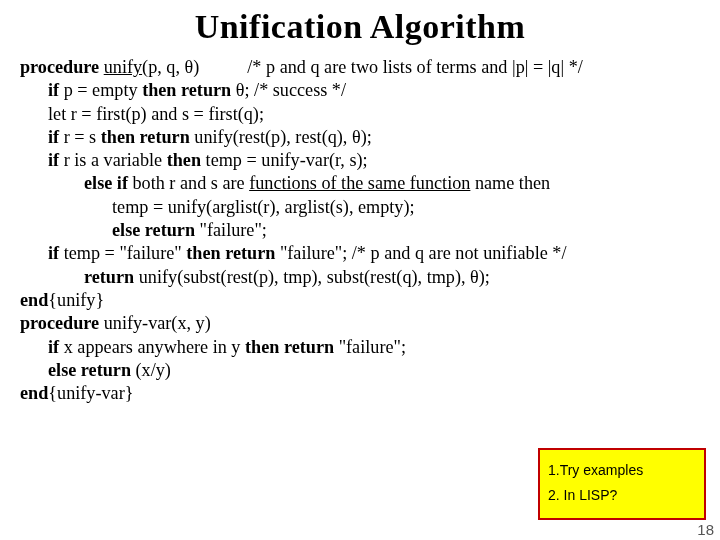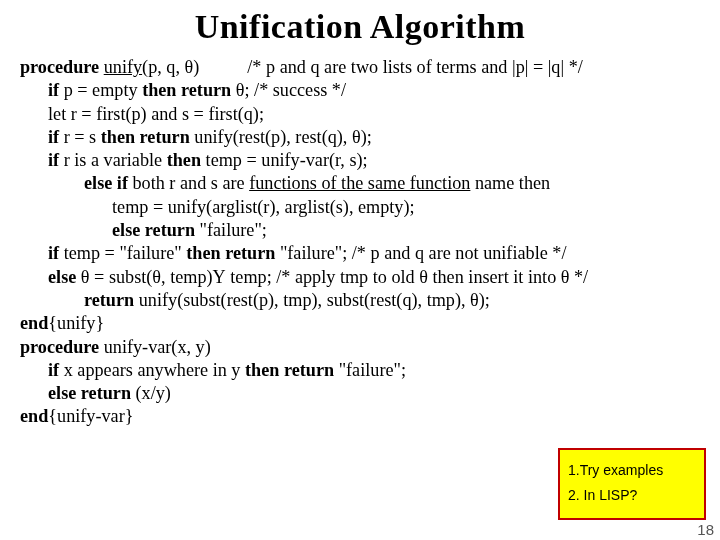--- a/index.html
+++ b/index.html
@@ -38,21 +38,21 @@
   .ind1 { padding-left: 28px; display: inline-block; }
   .ind2 { padding-left: 48px; display: inline-block; }
   .ind3 { padding-left: 64px; display: inline-block; }
   .ind4 { padding-left: 92px; display: inline-block; }
   .ind5 { padding-left: 64px; display: inline-block; }
   .gap { display: inline-block; width: 48px; }
   .notes {
     position: absolute;
     right: 14px;
     bottom: 20px;
-    width: 148px;
+    width: 168px;
     background: #ffff00;
     border: 2px solid #c00000;
     box-sizing: border-box;
     padding: 6px 8px 8px 8px;
     font-family: "Comic Sans MS", "Comic Sans", cursive, sans-serif;
     font-size: 14px;
     color: #000;
     line-height: 1.5;
   }
   .notes div { margin: 4px 0; }
@@ -105,23 +105,20 @@
     </div>
 
     <div class="row">
       <span class="ind4"><span class="b">else return</span><span> "failure";</span></span>
     </div>
 
     <div class="row">
       <span class="ind1"><span class="b">if</span><span> temp = "failure" </span><span class="b">then return</span><span> "failure";  </span><span class="it">/* p and q are not unifiable */</span></span>
     </div>
 
-    <div class="row">
-      <span class="ind1"><span class="b">else</span><span> θ = subst(θ, temp)</span><span style="font-family:serif;">Y</span><span> temp;  </span><span class="it">/* apply tmp to old θ then insert it into θ */</span></span>
-    </div>
 
     <div class="row">
       <span class="ind5"><span class="b">return</span><span> unify(subst(rest(p), tmp), subst(rest(q), tmp), θ);</span></span>
     </div>
 
     <div class="row">
       <span class="b">end</span><span>{unify}</span>
     </div>
 
     <div class="row">

